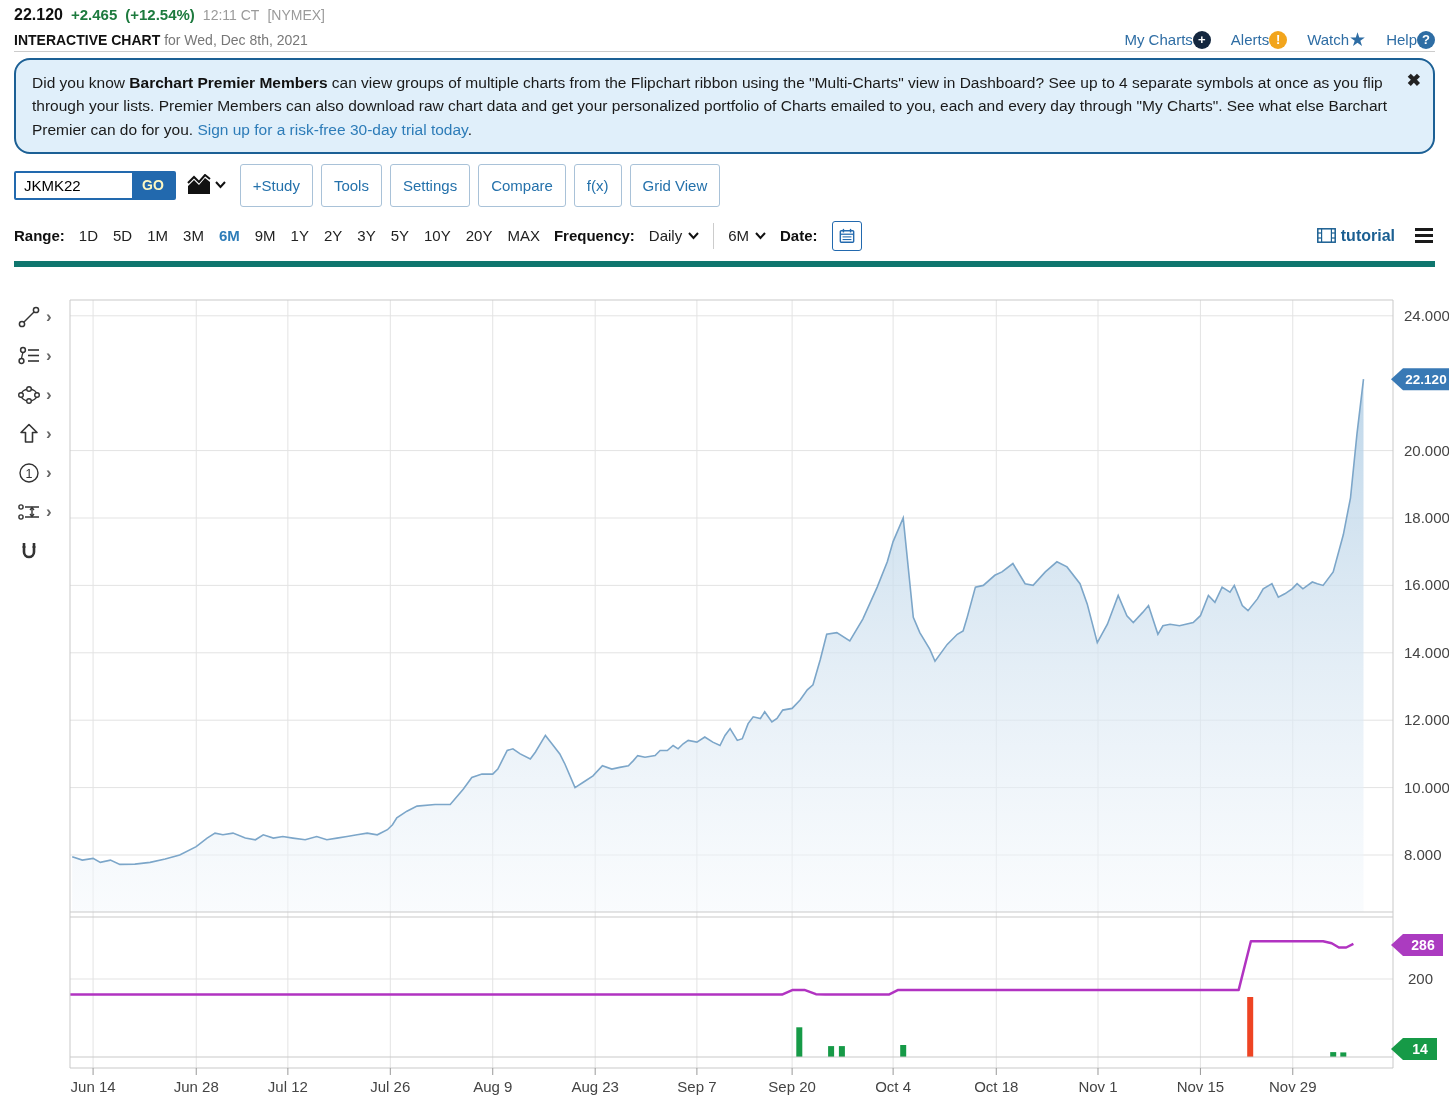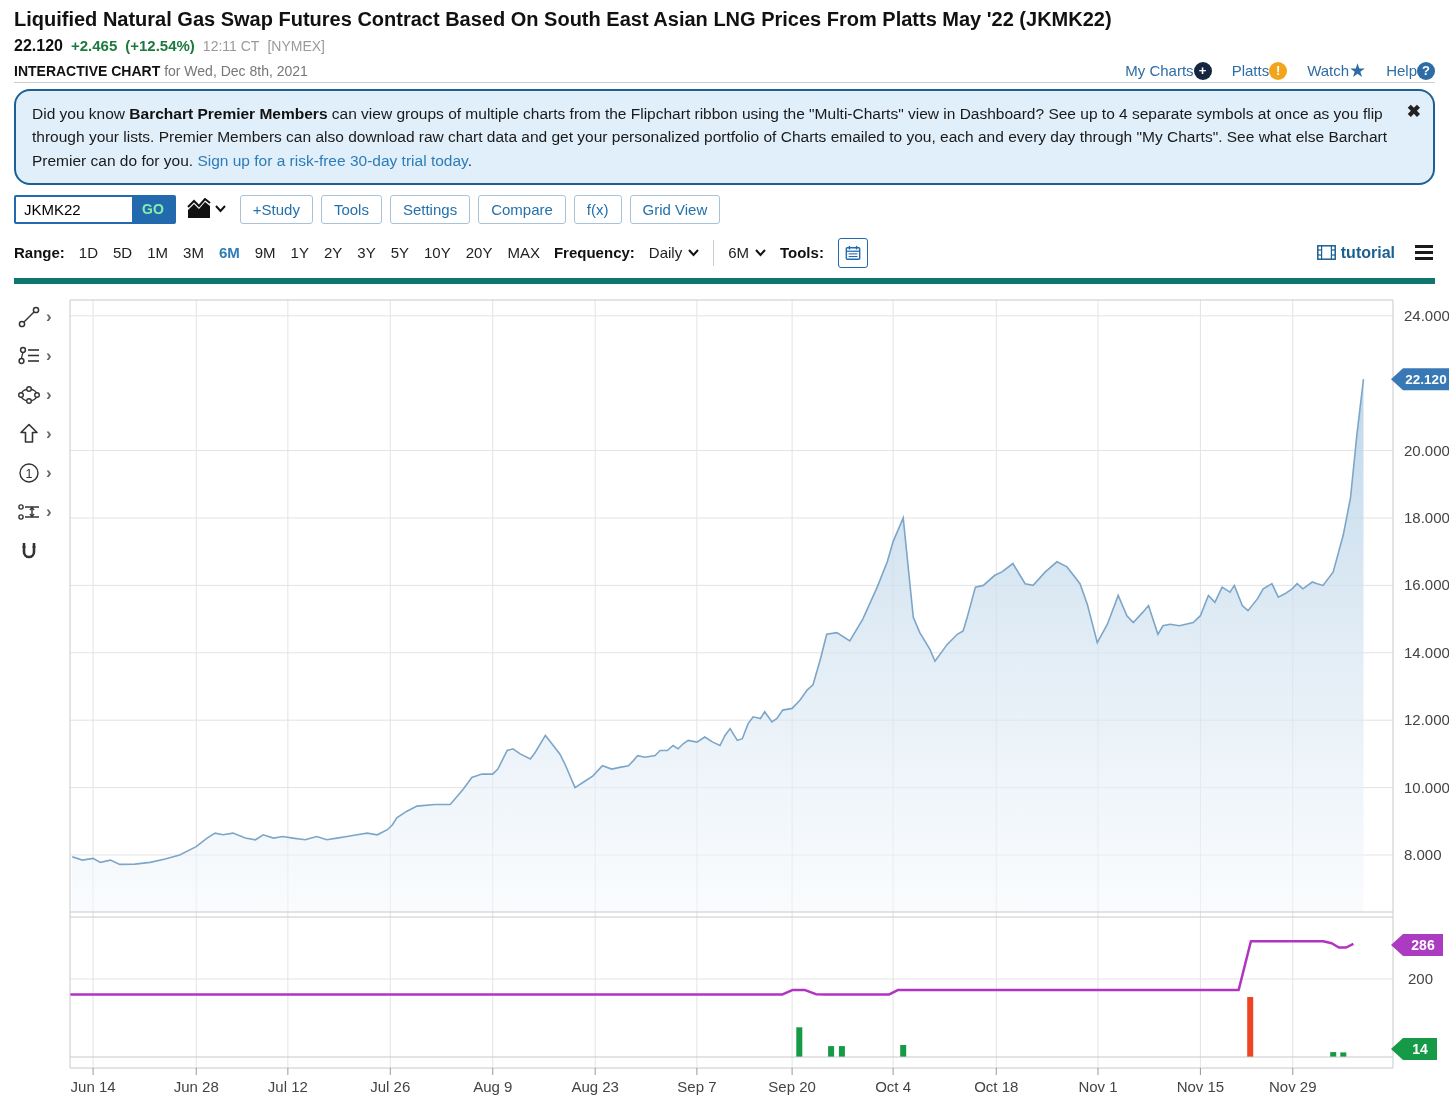--- a/index.html
+++ b/index.html
@@ -30,23 +30,23 @@
   
   .banner { position:relative; margin:6px 14px 10px 14px; background:#e0effa; border:2px solid #1c6095;
             border-radius:16px; padding:11px 44px 11px 16px; font-size:15.5px; line-height:1.5; color:#1a1a1a; }
   .banner b { color:#111; }
   .banner .lnk { color:#2d7cb8; cursor:pointer; }
   .banner-close { position:absolute; top:8px; right:12px; font-size:17px; font-weight:bold; color:#222; cursor:pointer; }
   
   .toolbar { display:flex; align-items:center; margin:10px 14px 0 14px; }
   .sym-box { display:flex; border:2px solid #2269ae; border-radius:2px; overflow:hidden; }
   .sym-box input { width:116px; border:none; outline:none; padding:4px 8px; font-size:15px; font-family:inherit; }
-  .go-btn { background:#2269ae; color:#86efac; font-weight:bold; font-size:14px; border:none; padding:4px 10px; cursor:pointer; }
+  .go-btn { background:#2269ae; color:#fef9c3; font-weight:bold; font-size:14px; border:none; padding:4px 10px; cursor:pointer; }
   .ctype { display:flex; align-items:center; gap:3px; margin:0 14px 0 10px; cursor:pointer; }
-  .btn { display:inline-flex; align-items:center; justify-content:center; padding:5px 12px; border:1px solid #a9c2d8;
+  .btn { display:inline-flex; align-items:center; justify-content:center; padding:12px 12px; border:1px solid #a9c2d8;
          border-radius:3px; color:#2471ab; font-size:15px; background:#fff; cursor:pointer; margin-right:8px; white-space:nowrap; }
   .tb-right { margin-left:auto; display:flex; align-items:center; }
   .expand-btn { padding:5px 10px; margin-right:0; color:#2471ab; font-weight:bold; }
   
   .range-row { display:flex; align-items:center; gap:14px; margin:14px 14px 0 14px; padding-bottom:10px; border-bottom:6px solid #0f766e; font-size:15px; }
   .lbl { font-weight:bold; color:#111; }
   #range-list { display:flex; gap:15px; }
   .range-item { color:#222; cursor:pointer; }
   .range-item.active { color:#2d7cb8; font-weight:bold; }
   .dd { display:flex; align-items:center; gap:6px; cursor:pointer; color:#222; }
@@ -62,40 +62,39 @@
   #chart-svg { position:absolute; left:0; top:0; }
   .tool-strip { position:absolute; left:16px; top:14px; display:flex; flex-direction:column; gap:13px; }
   .tool { display:flex; align-items:center; gap:4px; cursor:pointer; }
   .tool svg { display:block; }
   .chev { color:#666; font-size:17px; font-weight:bold; line-height:1; transform:translateY(-1px); }
 </style>
 </head>
 <body>
 
 <div class="hdr">
-  <div class="title">Liquified Natural Gas Swap Futures Contract Based On South East Asian LNG Prices From Platts May '22 (JKMK22)</div>
   <div class="quote-row">
     <span class="last">22.120</span>
     <span class="chg">+2.465</span>
     <span class="chg">(+12.54%)</span>
     <span class="tm">12:11 CT</span>
     <span class="tm">[NYMEX]</span>
   </div>
   <div class="sub-row">
     <div class="sub-left">
       <span class="ic-bold">INTERACTIVE CHART</span>
       <span class="ic-rest">for Wed, Dec 8th, 2021</span>
     </div>
     <div class="hdr-links">
       <span class="hlink">
         <span>My Charts</span>
         <span class="circ c-navy">+</span>
       </span>
       <span class="hlink">
-        <span>Platts</span>
+        <span>Alerts</span>
         <span class="circ c-org">!</span>
       </span>
       <span class="hlink">
         <span>Watch</span>
         <span class="star">★</span>
       </span>
       <span class="hlink">
         <span>Help</span>
         <span class="circ c-blue">?</span>
       </span>
@@ -154,21 +153,21 @@
       <path d="M1 1 L5.5 6 L10 1" fill="none" stroke="#111" stroke-width="2"></path>
     </svg>
   </span>
   <span class="vdiv"></span>
   <span class="dd">
     <span>6M</span>
     <svg width="11" height="8" viewBox="0 0 11 8">
       <path d="M1 1 L5.5 6 L10 1" fill="none" stroke="#111" stroke-width="2"></path>
     </svg>
   </span>
-  <span class="lbl">Tools:</span>
+  <span class="lbl">Date:</span>
   <button class="cal-btn">
     <svg width="18" height="18" viewBox="0 0 18 18">
       <rect x="1.5" y="3" width="15" height="13" rx="1" fill="none" stroke="#2269ae" stroke-width="1.6"></rect>
       <line x1="5" y1="1" x2="5" y2="5" stroke="#2269ae" stroke-width="1.6"></line>
       <line x1="13" y1="1" x2="13" y2="5" stroke="#2269ae" stroke-width="1.6"></line>
       <line x1="1.5" y1="7" x2="16.5" y2="7" stroke="#2269ae" stroke-width="1.4"></line>
       <line x1="4" y1="10" x2="14" y2="10" stroke="#2269ae" stroke-width="1.2"></line>
       <line x1="4" y1="13" x2="14" y2="13" stroke="#2269ae" stroke-width="1.2"></line>
     </svg>
   </button>

